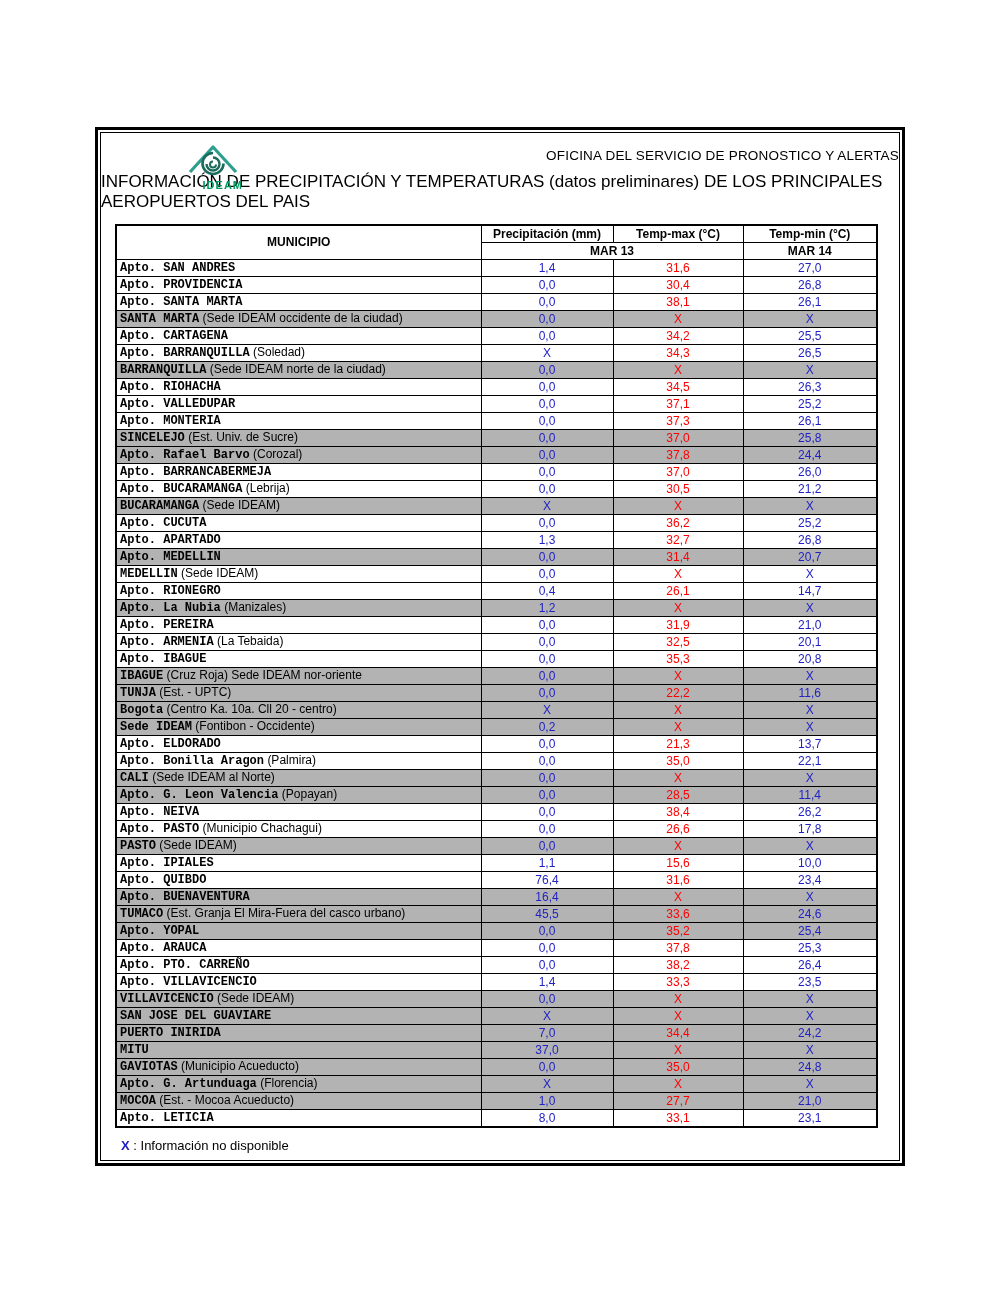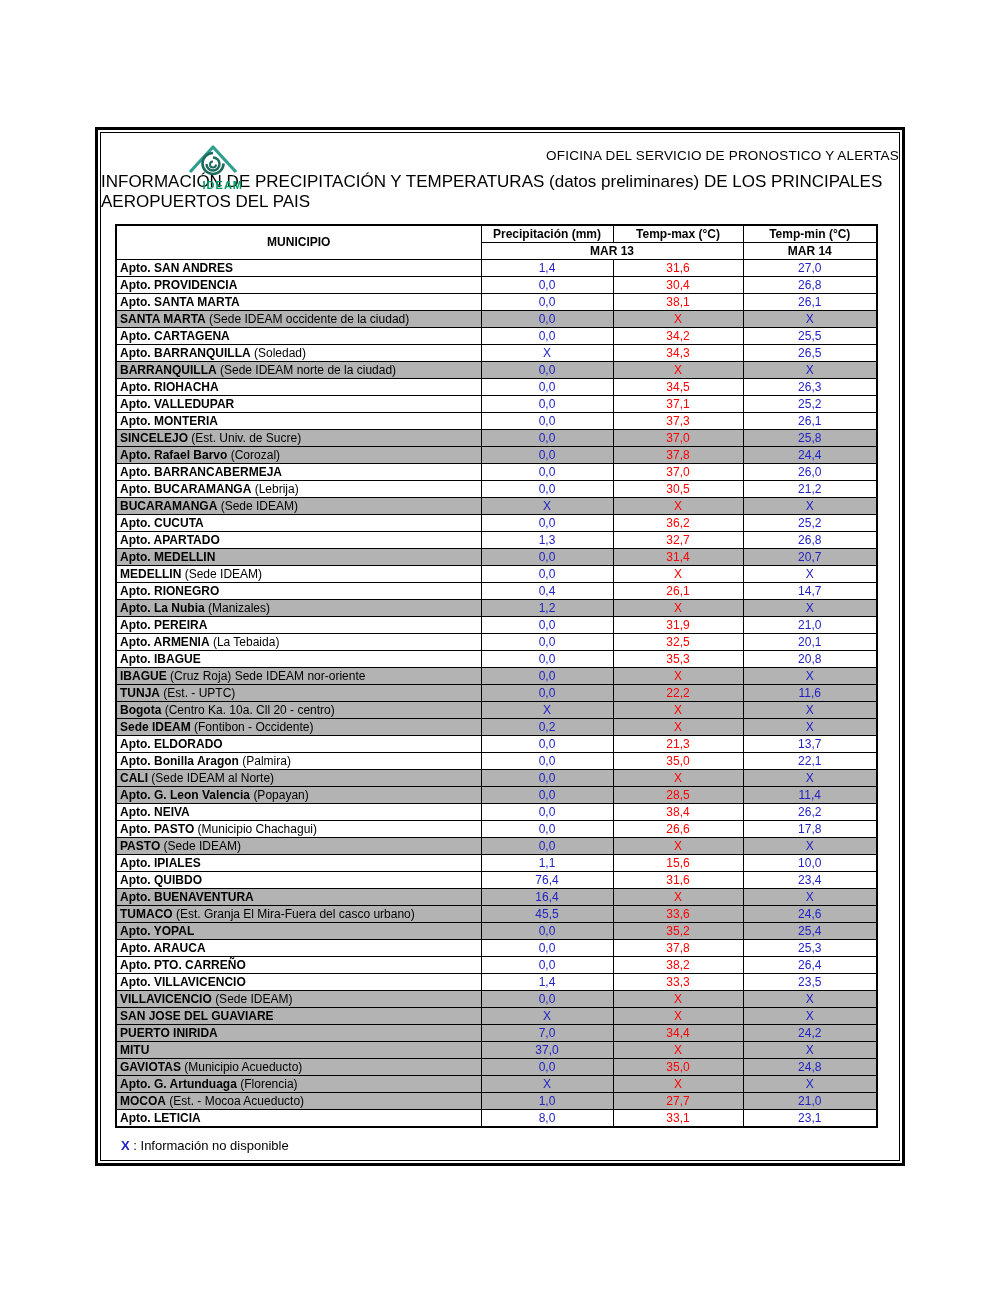--- a/index.html
+++ b/index.html
@@ -58,21 +58,21 @@
   col.c-muni  { width: 365px; }
   col.c-precip{ width: 132px; }
   col.c-tmax  { width: 130px; }
   col.c-tmin  { width: 134px; }
 
   thead th { font-weight: bold; text-align: center; font-size: 12.5px; }
   thead tr th { border-bottom: 2px solid #000; }
   td.val, thead th { border-left: 2px solid #000; border-right: 2px solid #000; }
 
   td.muni { text-align: left; }
-  td.muni b { font-weight: bold; }
+  td.muni b { font-weight: bold; font-family: Liberation Mono, monospace; }
   td.val { text-align: center; }
   td.precip { color: var(--val-blue); }
   td.tmax   { color: var(--val-red); }
   td.tmin   { color: var(--val-blue); }
   tr.shaded td { background: var(--shade); }
 
   .footnote {
     margin: 10px 0 8px 20px;
     font-size: 13px;
   }

